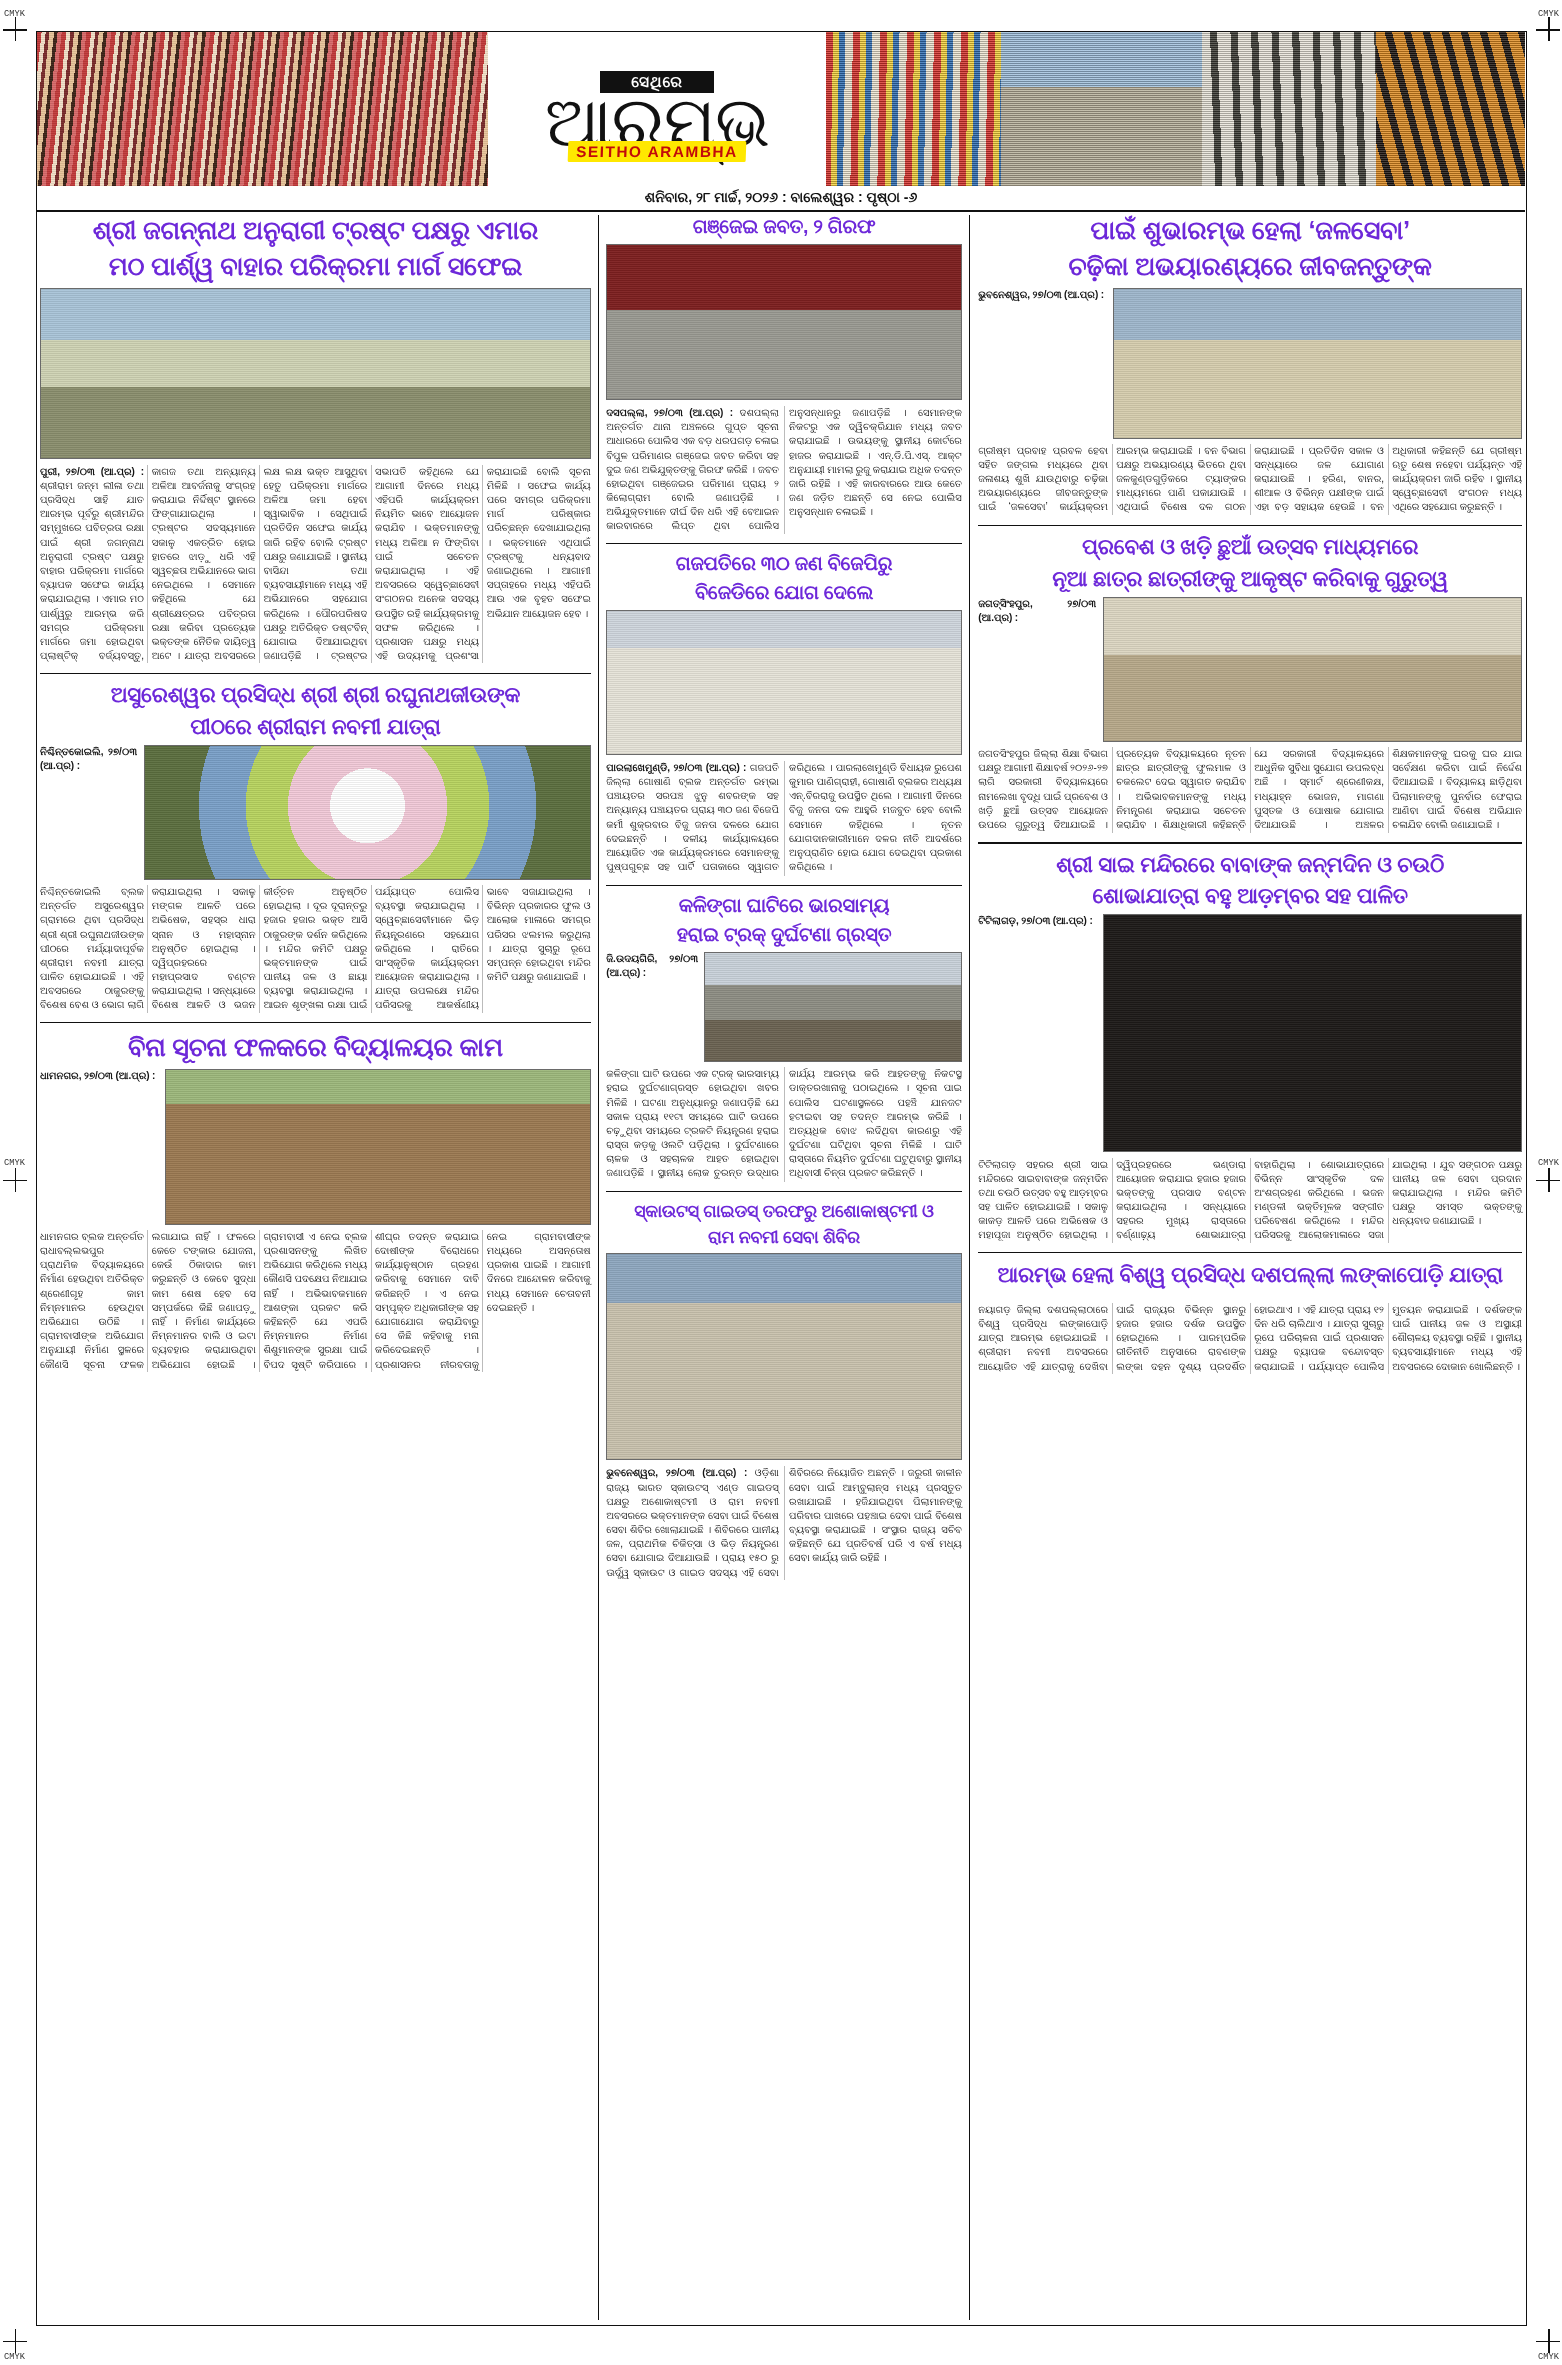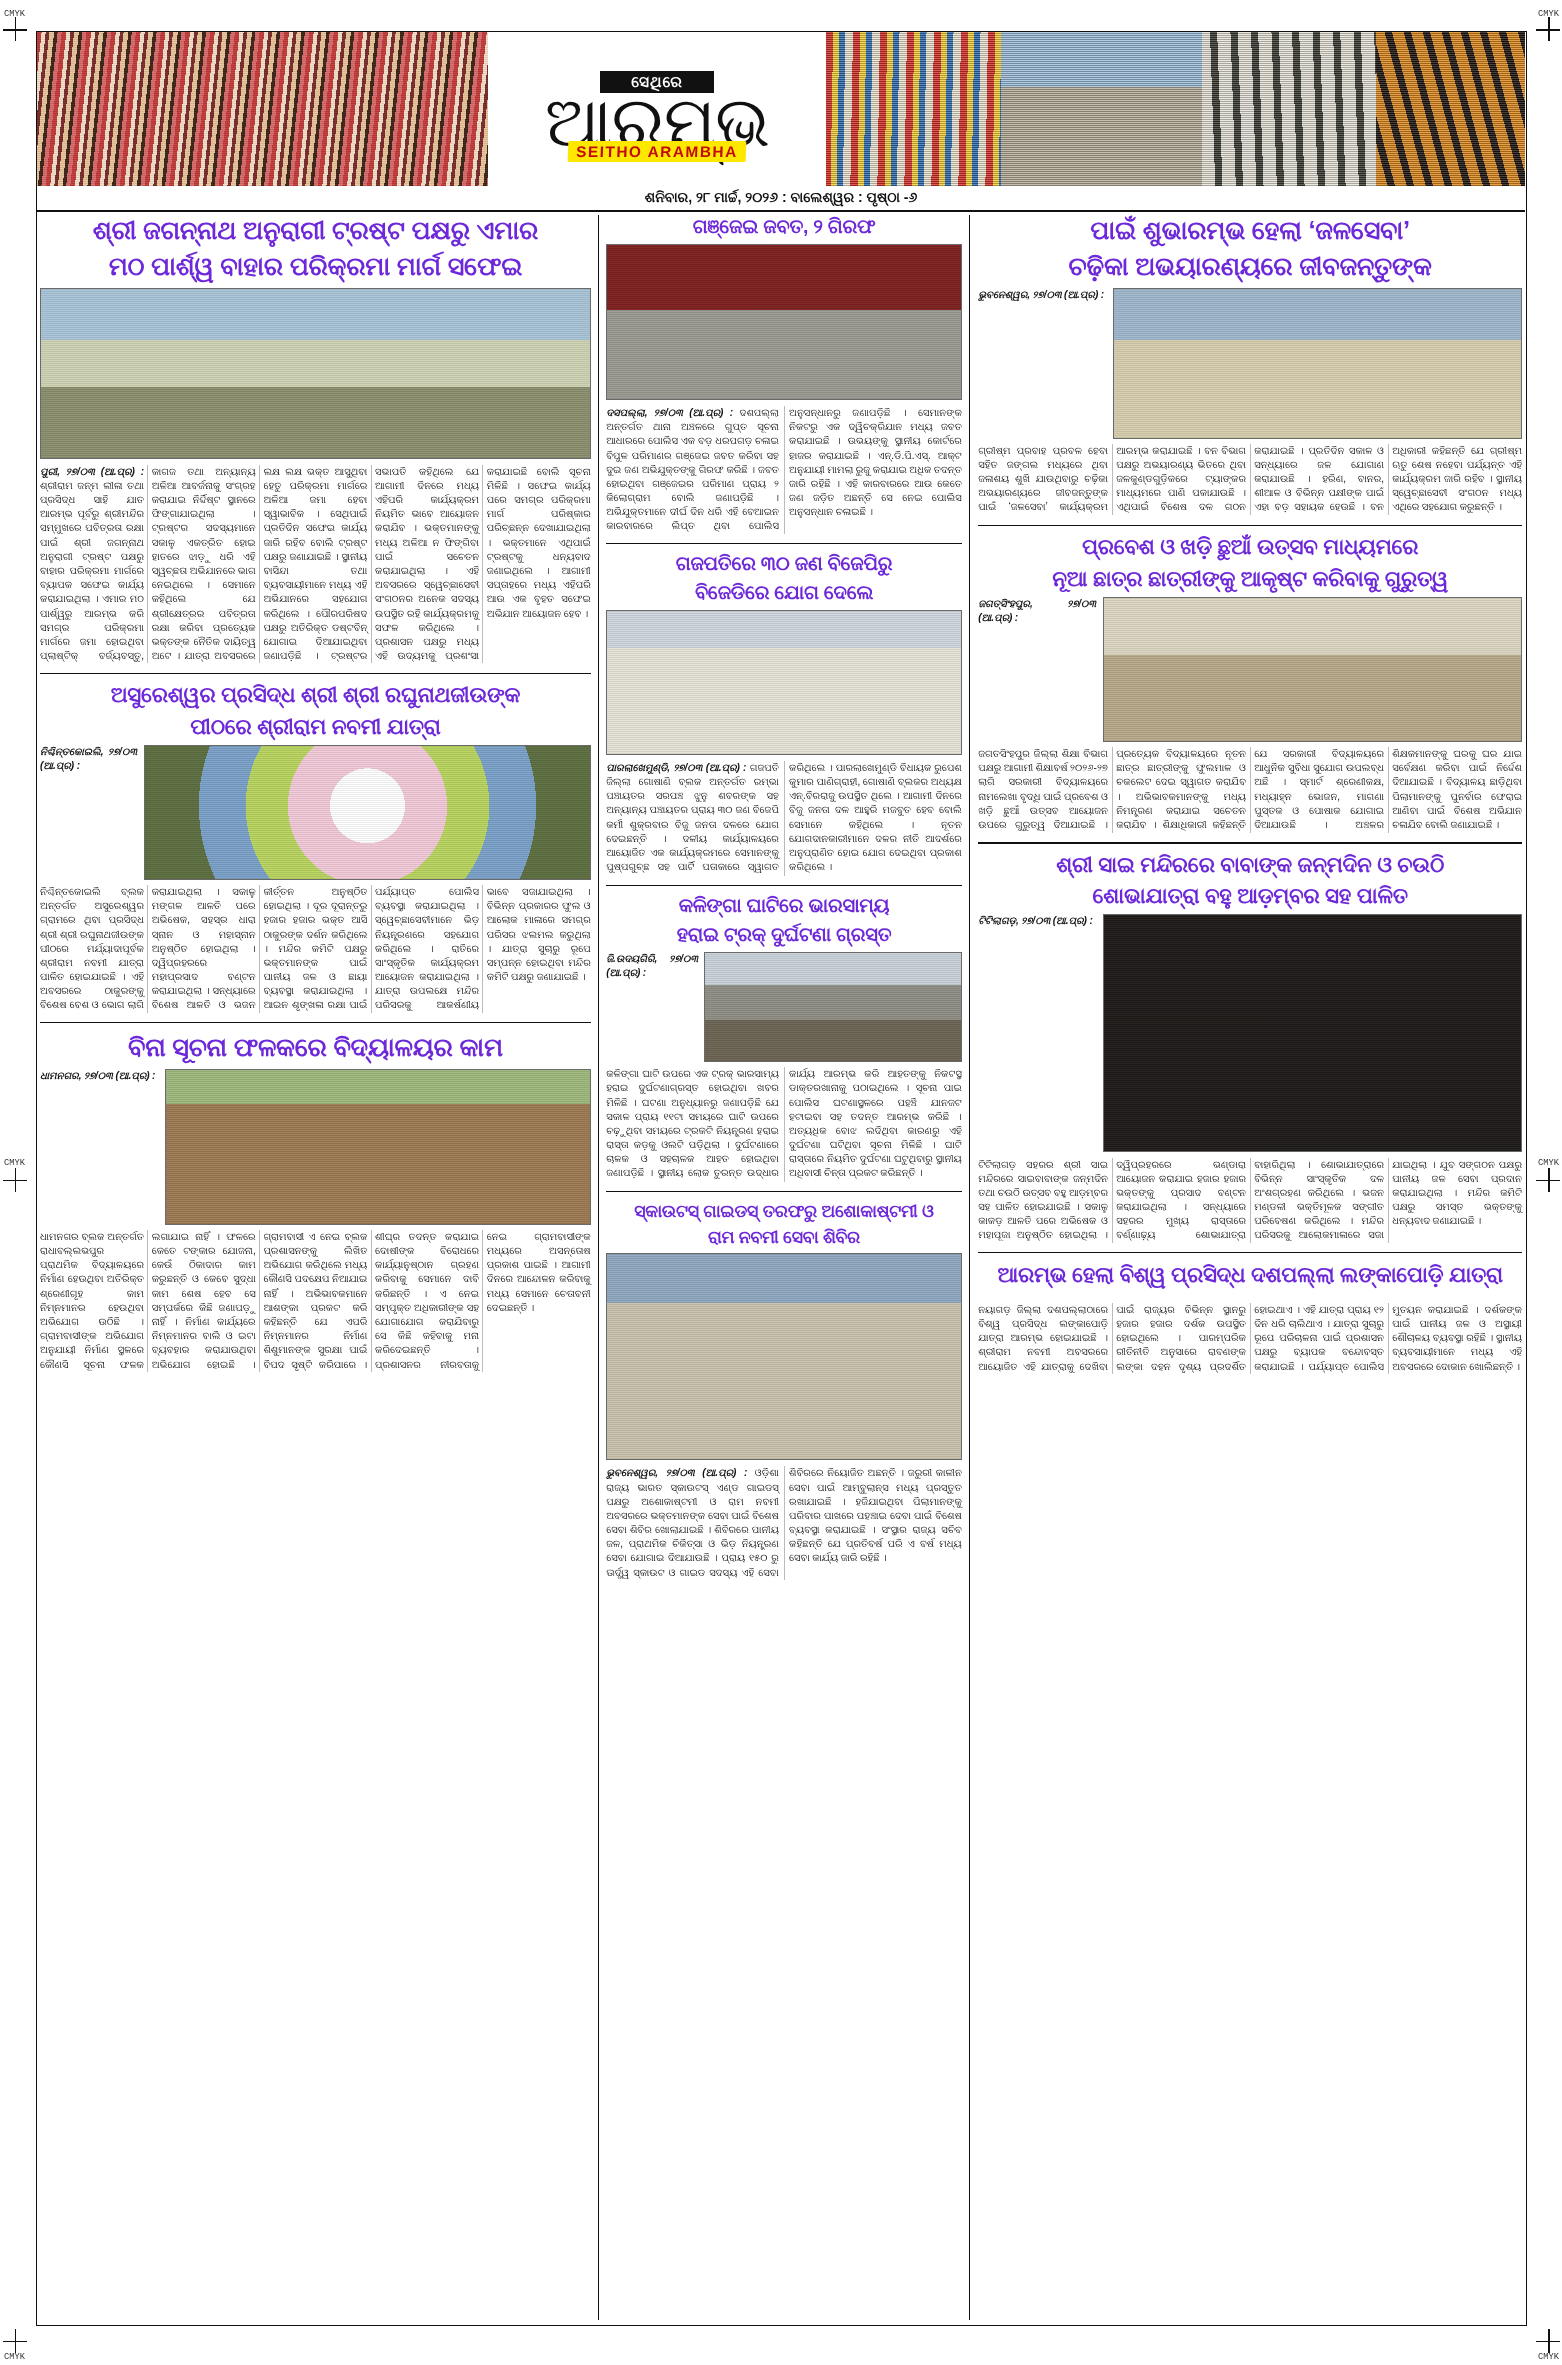--- a/index.html
+++ b/index.html
@@ -84,21 +84,21 @@
   .sep{height:1.5px;background:#111;margin:7.2px 0 8.2px 0;}
   .sep.thin{height:1px;}
 
   
   .cols2{column-count:2;column-gap:10.2px;column-rule:0.5px solid #bbb;}
   .cols4{column-count:4;column-gap:8.2px;column-rule:0.5px solid #bbb;}
   .cols5{column-count:5;column-gap:7.7px;column-rule:0.5px solid #bbb;}
   .body{font-size:10px;line-height:1.42;text-align:justify;color:#141414;
     hyphens:none;word-spacing:-0.3px;}
   .body p{margin:0 0 3.1px 0;}
-  .dl{font-weight:700;font-style:italic;}
+  .dl{font-weight:700;}
 
   
   .photo{position:relative;overflow:hidden;border:0.5px solid #6a6a6a;}
   .ph-group{background:
       linear-gradient(180deg,#a9c4d8 0 30%, #cfd3b4 30% 58%, #8b8f6e 58% 100%),
       repeating-linear-gradient(90deg, rgba(30,90,60,.55) 0 17.4px, rgba(240,240,235,.5) 17.4px 36px, rgba(40,60,110,.45) 36px 53px);}
   .ph-police{background:
       linear-gradient(180deg,#7d1f1f 0 42%, #9a9a92 42% 100%),
       repeating-linear-gradient(90deg, rgba(30,40,60,.62) 0 20.5px, rgba(220,220,215,.42) 20.5px 42px);}
   .ph-ngo{background:

